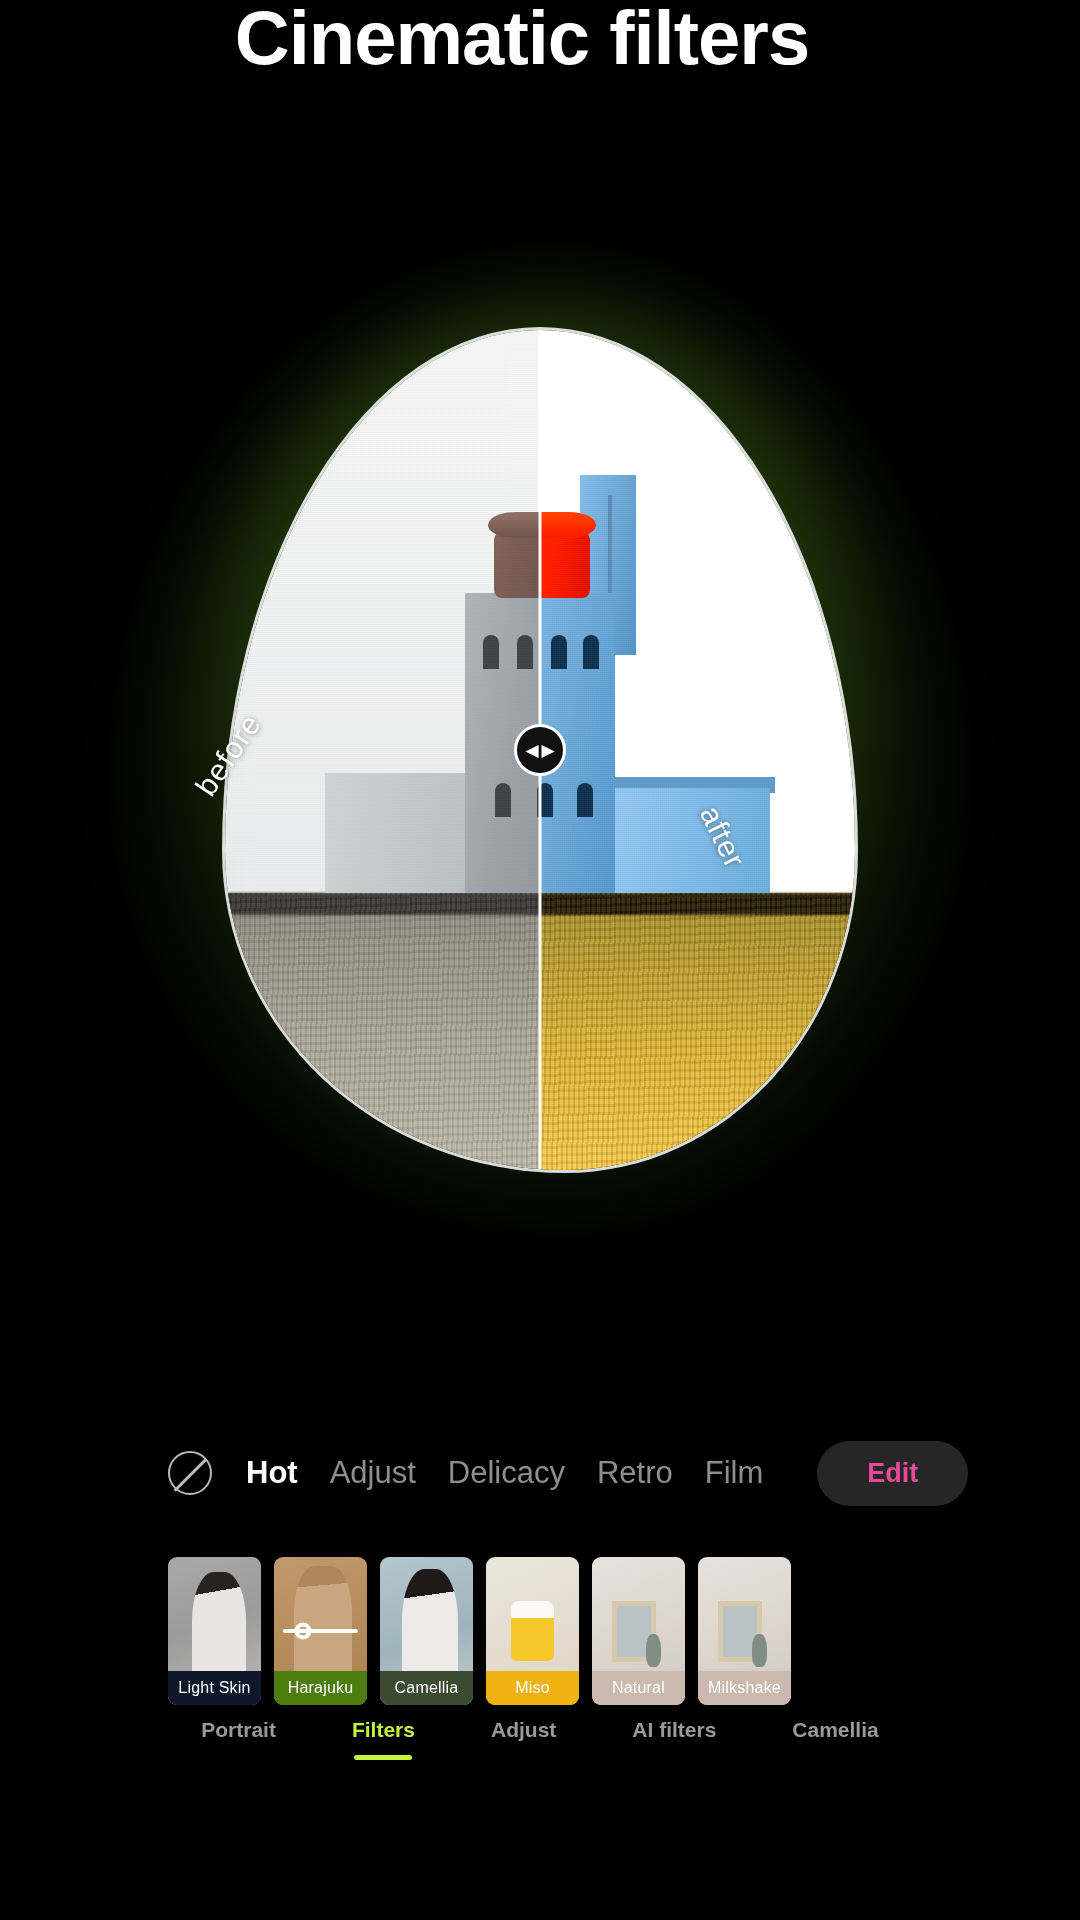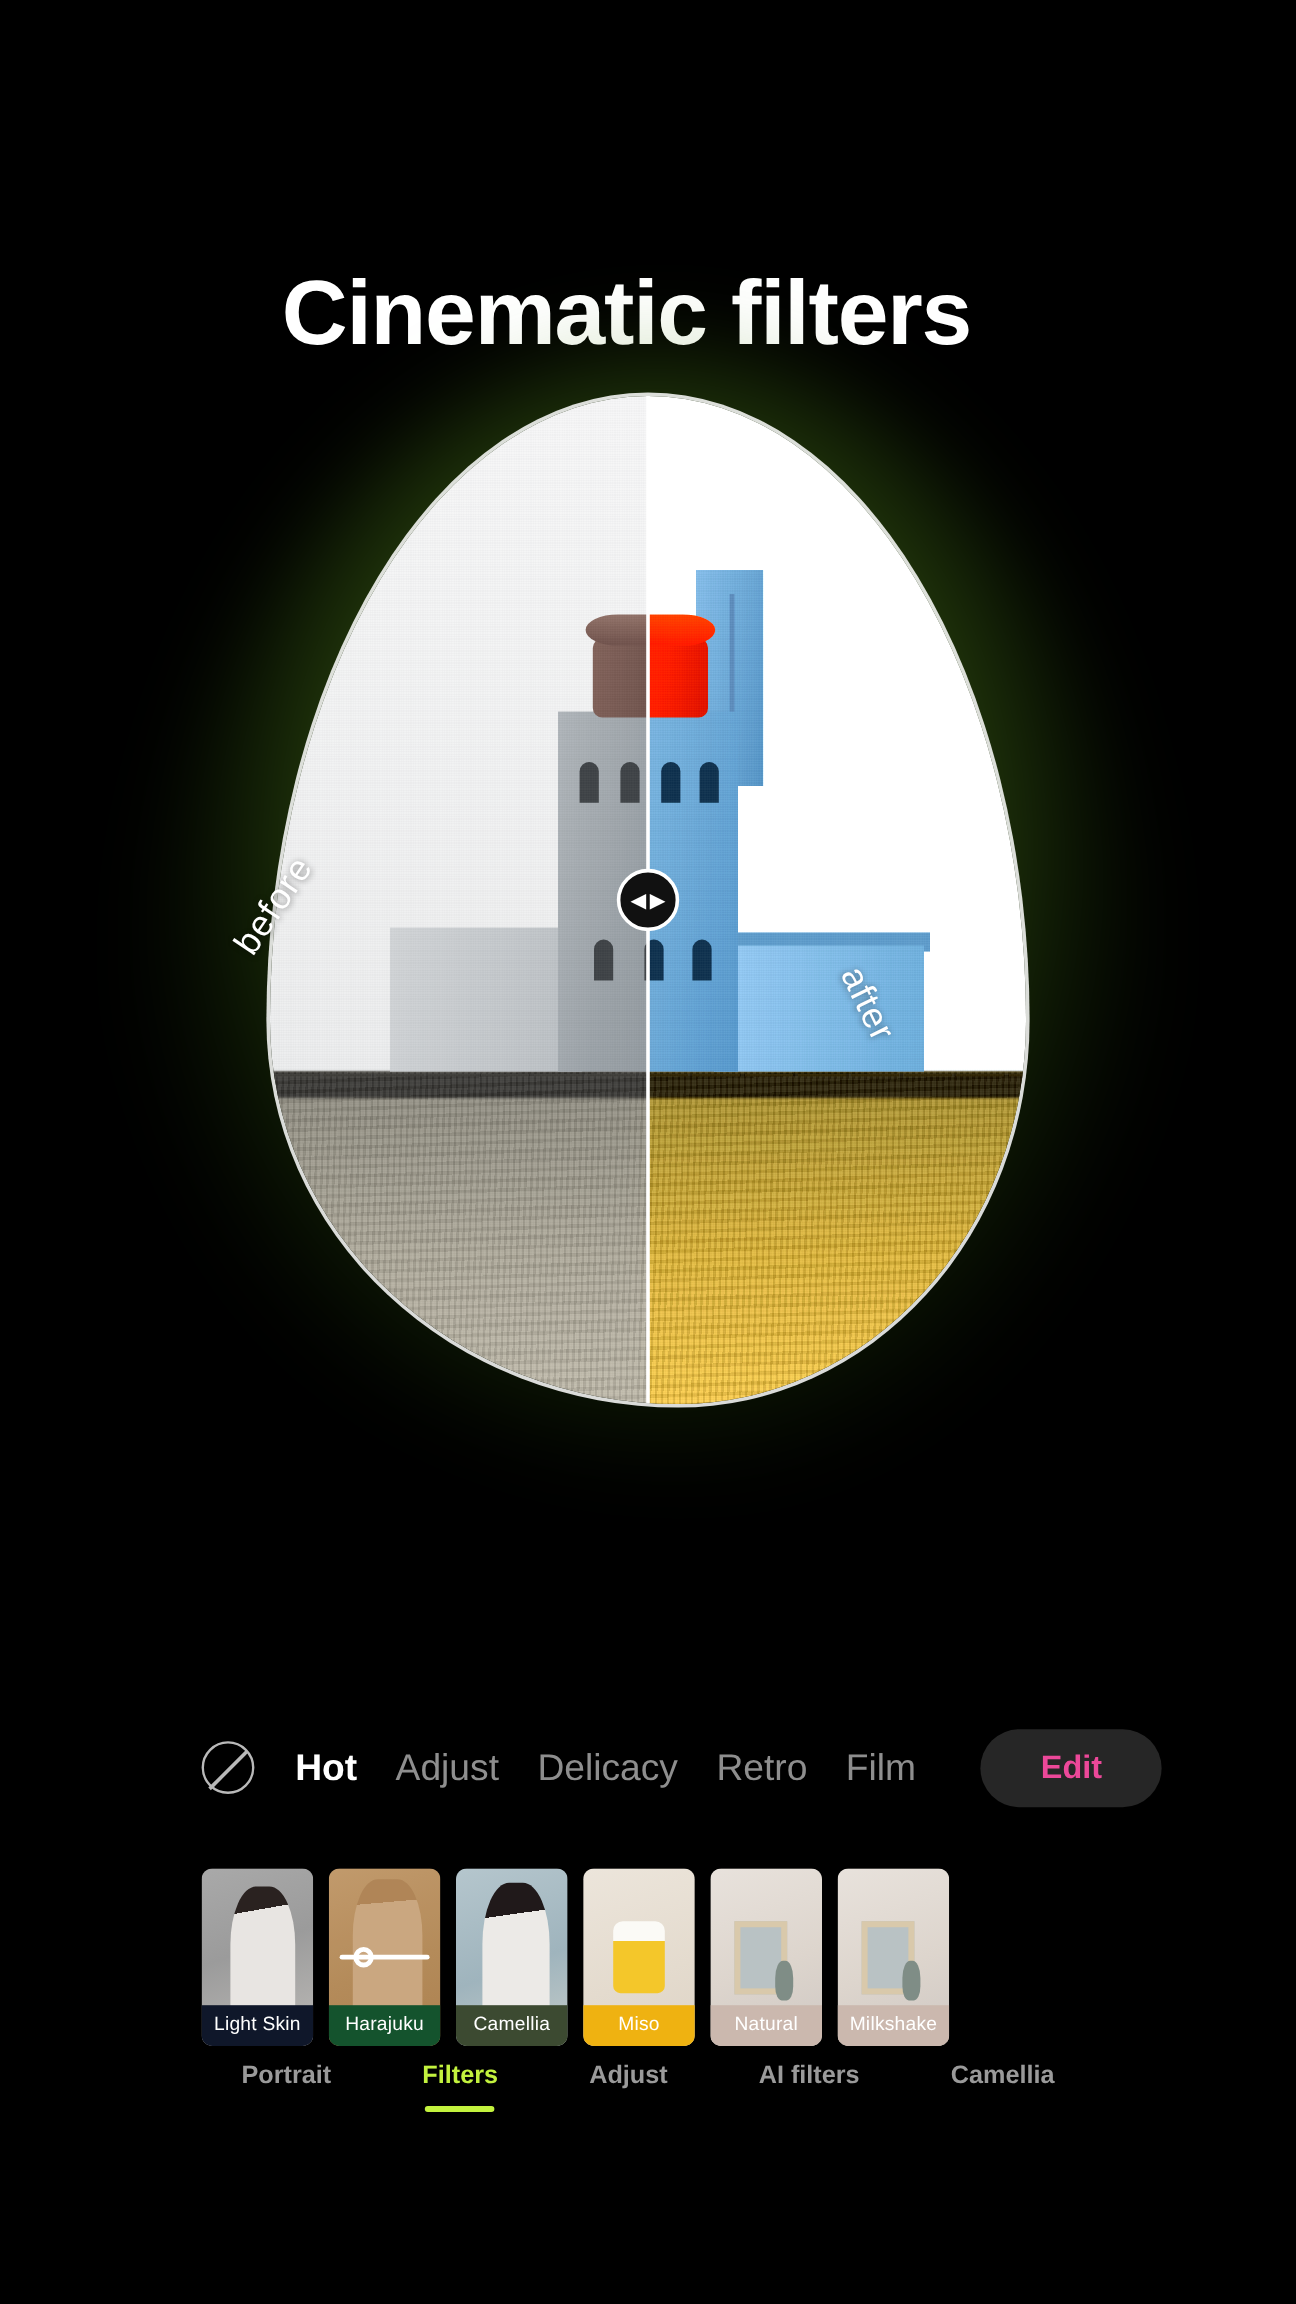--- a/index.html
+++ b/index.html
@@ -6,21 +6,21 @@
   html,body { background:#000; }
   body {
     width:1080px; height:1920px;
     font-family:"Liberation Sans", sans-serif;
     color:#fff; overflow:hidden; position:relative;
   }
 
   
   .title-wrap{
     position:absolute; top:0; left:0; width:1044px; height:300px;
-    display:flex; align-items:flex-end; justify-content:center;
+    display:flex; align-items:flex-start; justify-content:center;
   }
   .title{
     font-size:76px; font-weight:700; letter-spacing:-1px;
     color:#ffffff; line-height:1;
   }
 
   
   .preview-stage{
     position:absolute; left:0; top:300px; width:1080px; height:900px;
   }
@@ -345,21 +345,21 @@
     <div class="art a-lightskin"></div>
     <div class="cap" style="background:#0f172a">Light Skin</div>
   </div>
 
   <div class="thumb sel">
     <div class="art a-harajuku"></div>
     <div class="slider">
       <div class="bar"></div>
       <div class="knob"></div>
     </div>
-    <div class="cap" style="background:#14532d">Harajuku</div>
+    <div class="cap" style="background:#4d7c0f">Harajuku</div>
   </div>
 
   <div class="thumb">
     <div class="art a-camellia"></div>
     <div class="cap" style="background:#3c4a31">Camellia</div>
   </div>
 
   <div class="thumb">
     <div class="art a-miso"></div>
     <div class="cap" style="background:#efb211">Miso</div>

